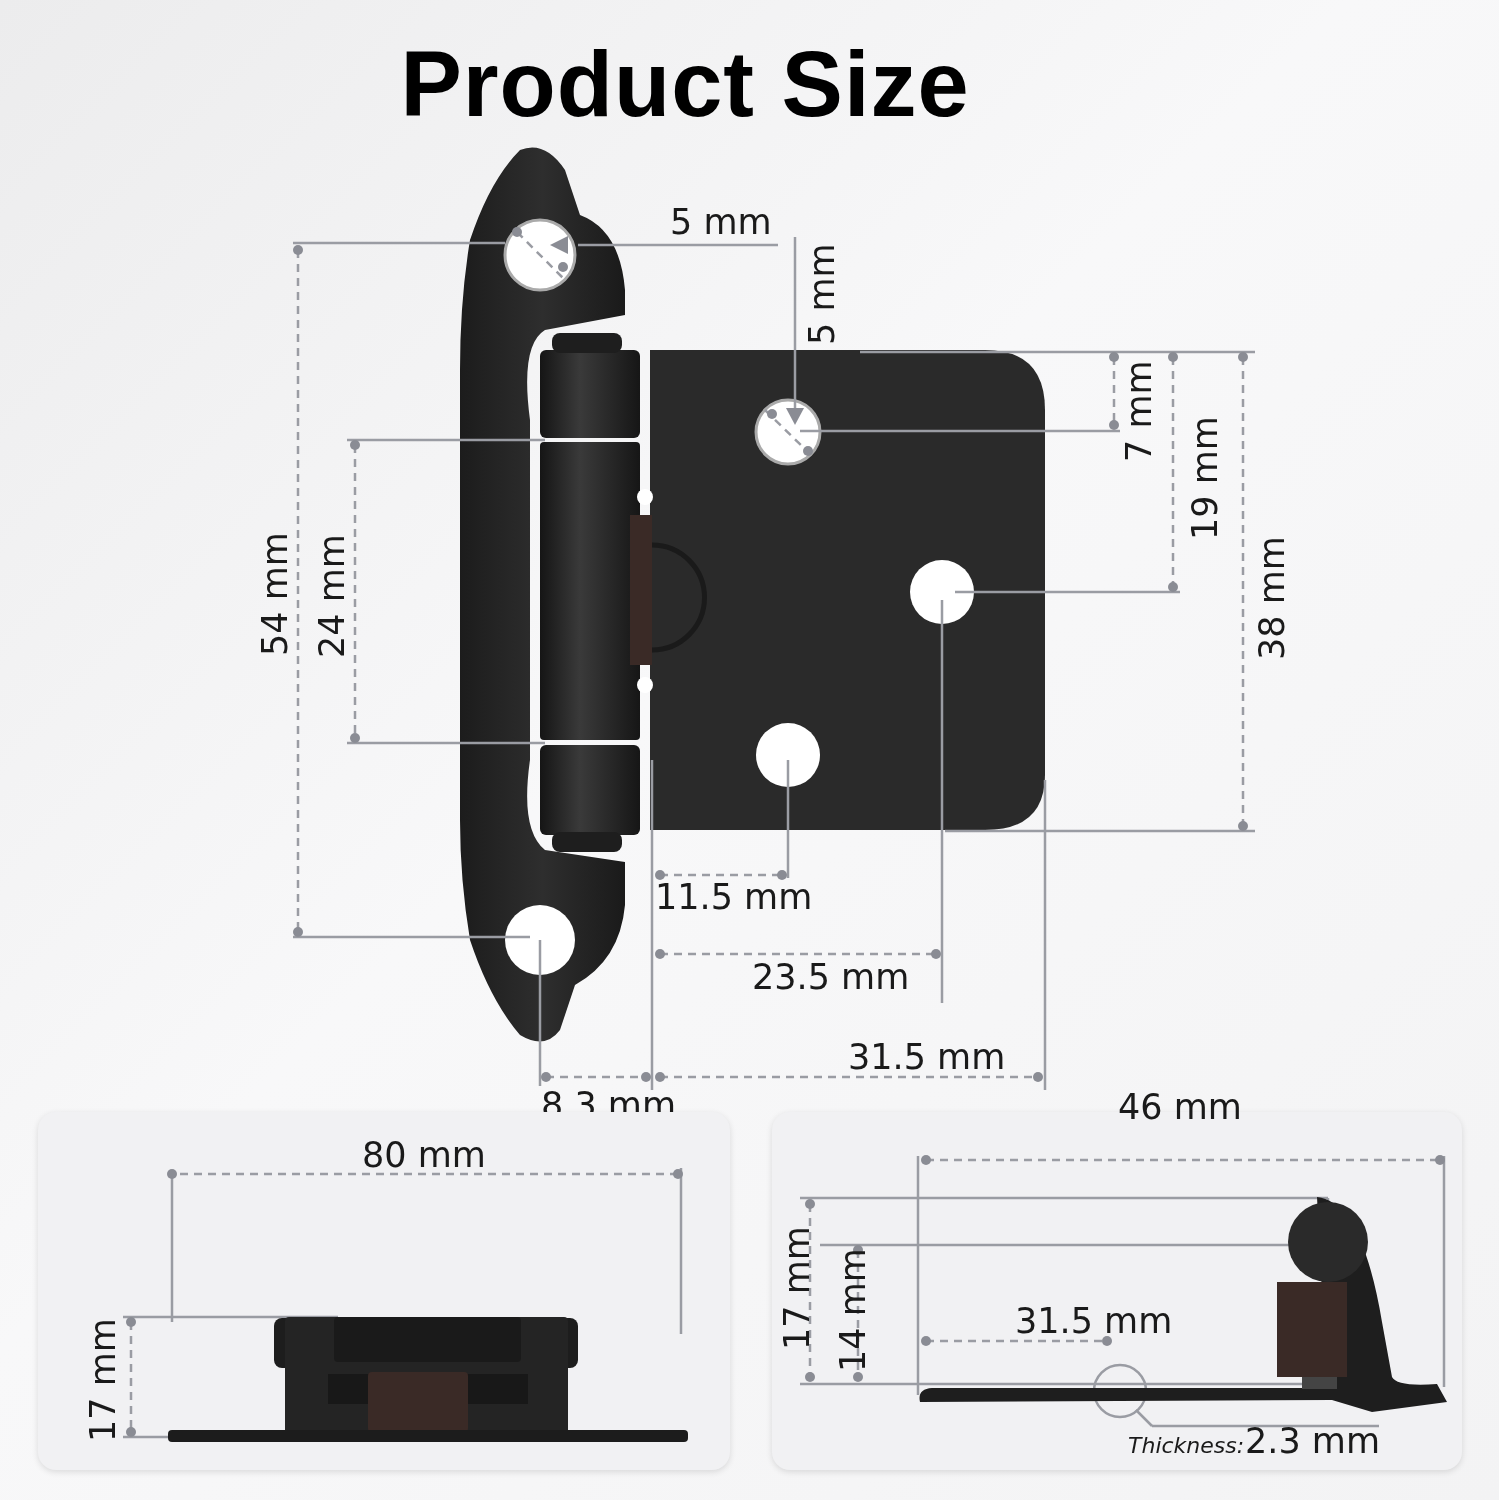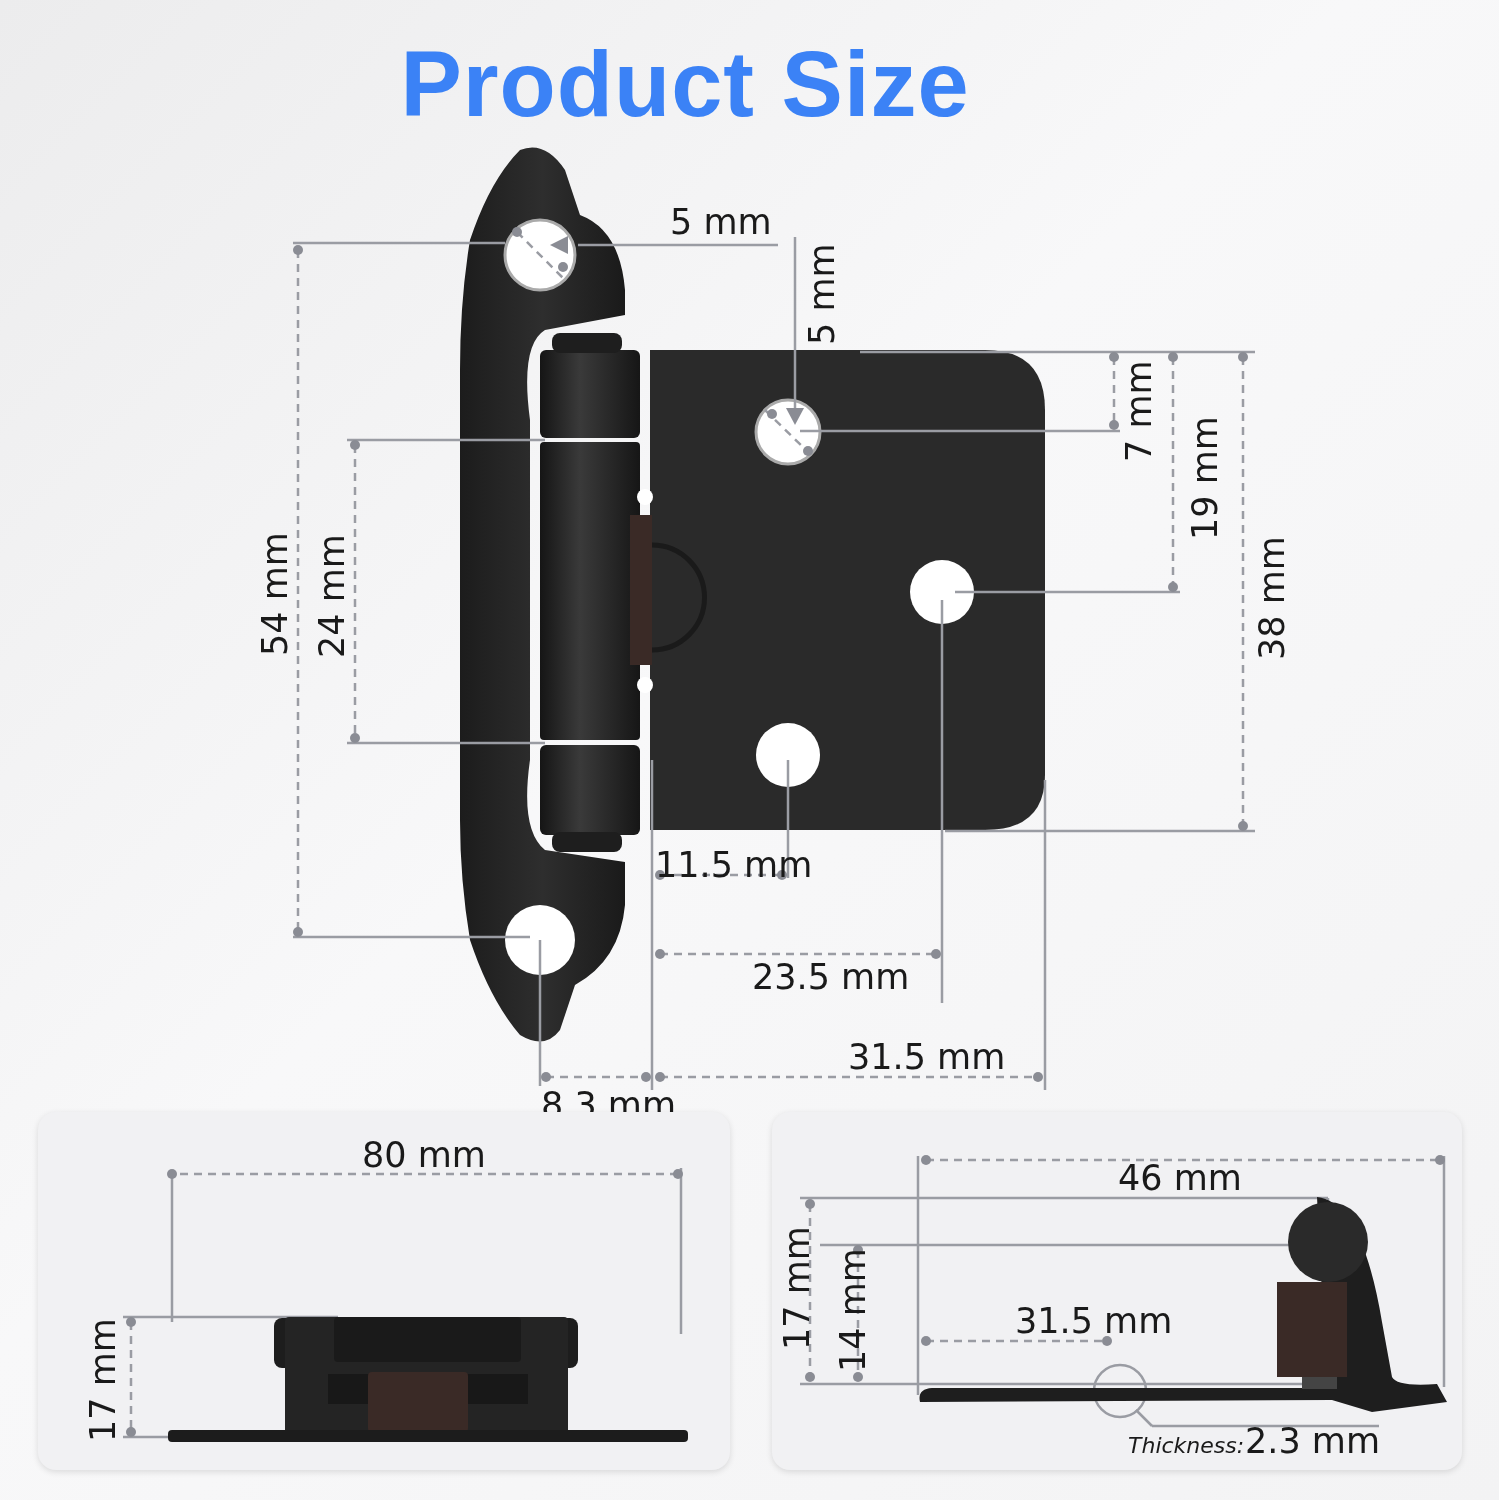--- a/index.html
+++ b/index.html
@@ -4,21 +4,21 @@
 <style>
   html, body { margin:0; padding:0; }
   body {
     width:1499px; height:1500px; position:relative; overflow:hidden;
     background: linear-gradient(135deg, #ececed 0%, #f8f8f9 45%, #f3f3f4 100%);
     font-family: "DejaVu Sans", sans-serif;
   }
   .title {
     position:absolute; top:38px; left:0; width:1370px; text-align:center;
     font-family:"Liberation Sans", sans-serif; font-weight:700; font-size:92px;
-    color:#3b82f6; letter-spacing:1px; line-height:1;
+    color:#000000; letter-spacing:1px; line-height:1;
   }
   .lbl { position:absolute; font-family:"DejaVu Sans", sans-serif; color:#1a1a1a; font-size:35px; white-space:nowrap; line-height:1; }
   .rot { transform-origin: left top; transform: rotate(-90deg); }
   .panel {
     position:absolute; background:#f1f1f3; border-radius:18px;
     box-shadow: 0 2px 6px rgba(0,0,0,0.12);
   }
   svg { position:absolute; left:0; top:0; }
   .small { font-size:22px;font-style:italic; }
 </style>
@@ -121,21 +121,21 @@
   </g>
 </svg>
 
 <div class="lbl" style="left:670px;top:205px;">5 mm</div>
 <div class="lbl rot" style="left:805px;top:345px;">5 mm</div>
 <div class="lbl rot" style="left:258px;top:656px;">54 mm</div>
 <div class="lbl rot" style="left:315px;top:658px;">24 mm</div>
 <div class="lbl rot" style="left:1122px;top:462px;">7 mm</div>
 <div class="lbl rot" style="left:1188px;top:540px;">19 mm</div>
 <div class="lbl rot" style="left:1255px;top:660px;">38 mm</div>
-<div class="lbl" style="left:655px;top:848px;">11.5 mm</div>
+<div class="lbl" style="left:655px;top:880px;">11.5 mm</div>
 <div class="lbl" style="left:752px;top:960px;">23.5 mm</div>
 <div class="lbl" style="left:541px;top:1088px;">8.3 mm</div>
 <div class="lbl" style="left:848px;top:1040px;">31.5 mm</div>
 
 <div class="panel" style="left:38px;top:1112px;width:692px;height:358px;">
   <svg width="692" height="358">
     <g stroke="#9a9ca3" stroke-width="2.5" fill="none">
       <line x1="134" y1="62" x2="134" y2="210"></line>
       <line x1="142" y1="62" x2="640" y2="62" stroke-dasharray="8,6"></line>
       <line x1="643" y1="56" x2="643" y2="222"></line>
@@ -191,18 +191,18 @@
         <circle cx="335" cy="229" r="5"></circle>
     </g>
     <g>
       <path d="M545,85 Q590,90 610,210 L620,265 Q625,275 665,272 L675,290 L600,300 L560,288 L148,290 Q145,277 160,276 L555,276 Z" fill="#1e1e1e"></path>
       <rect x="505" y="170" width="70" height="95" fill="#3a2a26"></rect>
       <circle cx="556" cy="130" r="40" fill="#2a2a2a"></circle>
       <rect x="530" y="265" width="35" height="12" fill="#444"></rect>
     </g>
   </svg>
 </div>
-<div class="lbl" style="left:1118px;top:1161px;">46 mm</div>
+<div class="lbl" style="left:1118px;top:1090px;">46 mm</div>
 <div class="lbl rot" style="left:780px;top:1350px;">17 mm</div>
 <div class="lbl rot" style="left:836px;top:1372px;">14 mm</div>
 <div class="lbl" style="left:1015px;top:1304px;">31.5 mm</div>
 <div class="lbl small" style="left:1128px;top:1435px;">Thickness:</div>
 <div class="lbl" style="left:1245px;top:1424px;">2.3 mm</div>
 
 </body></html>

